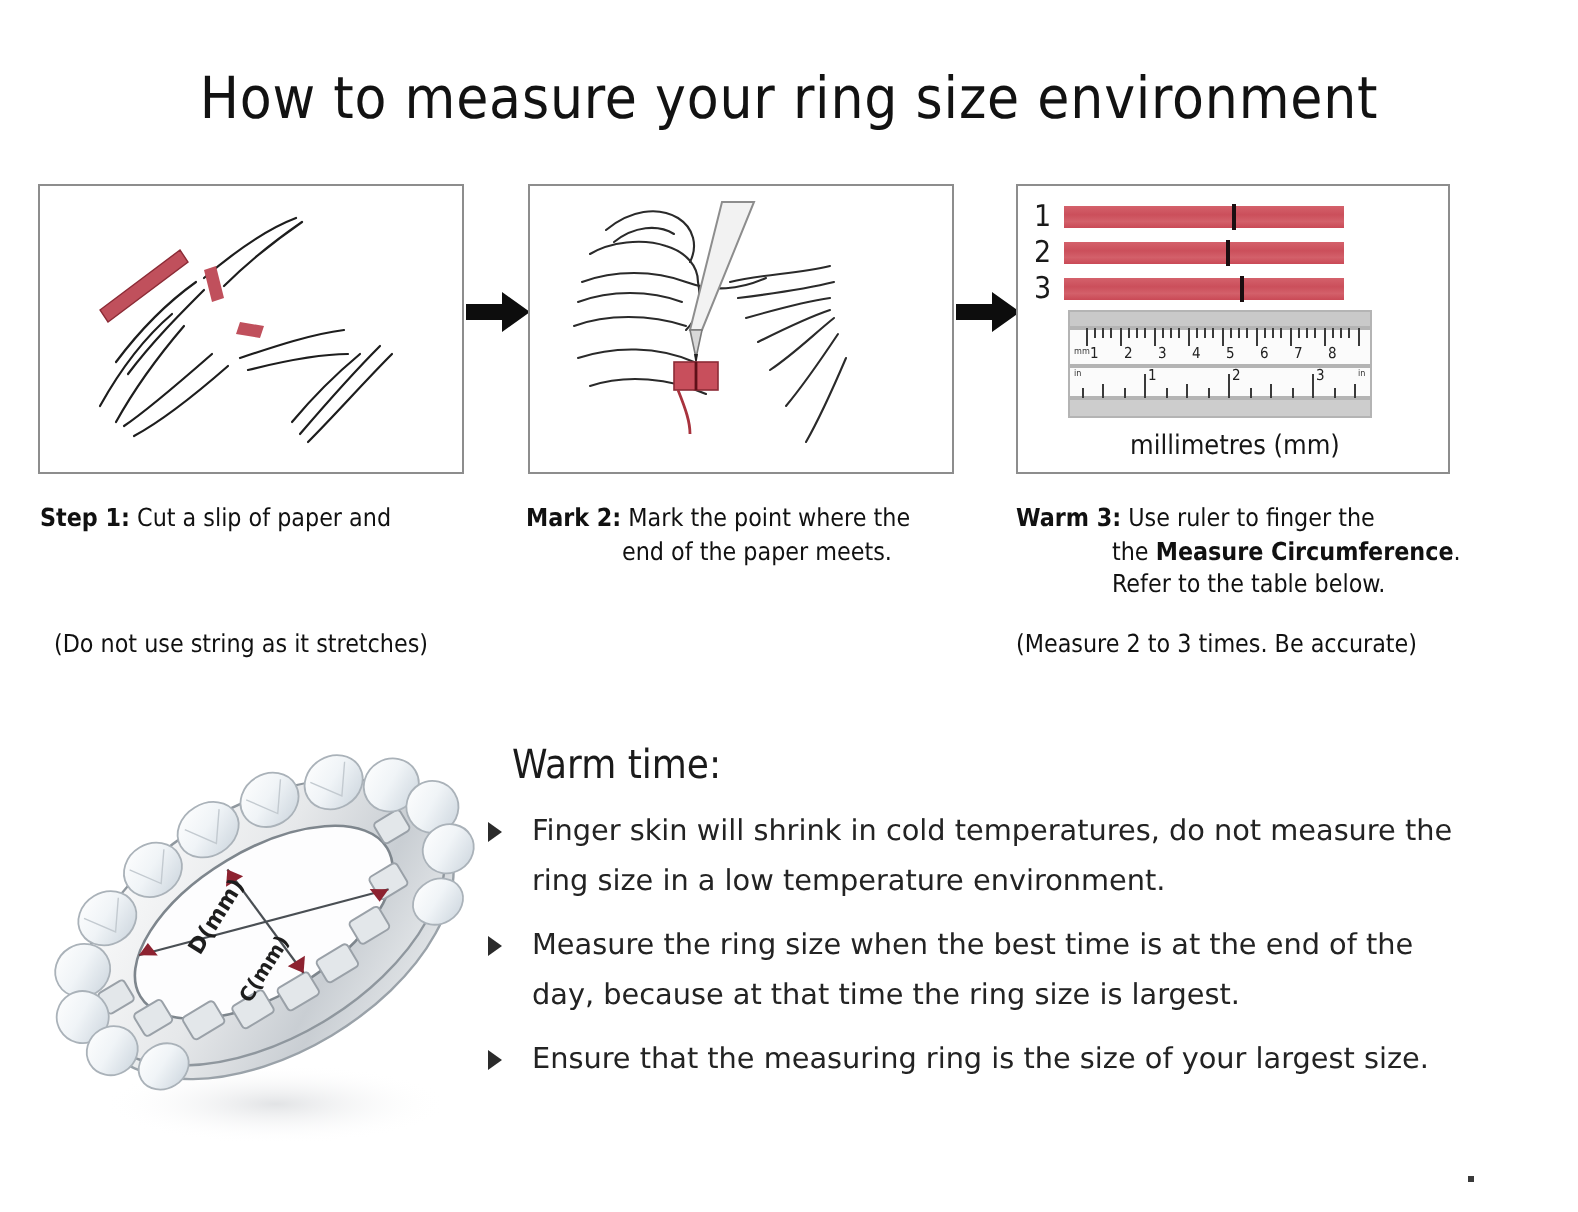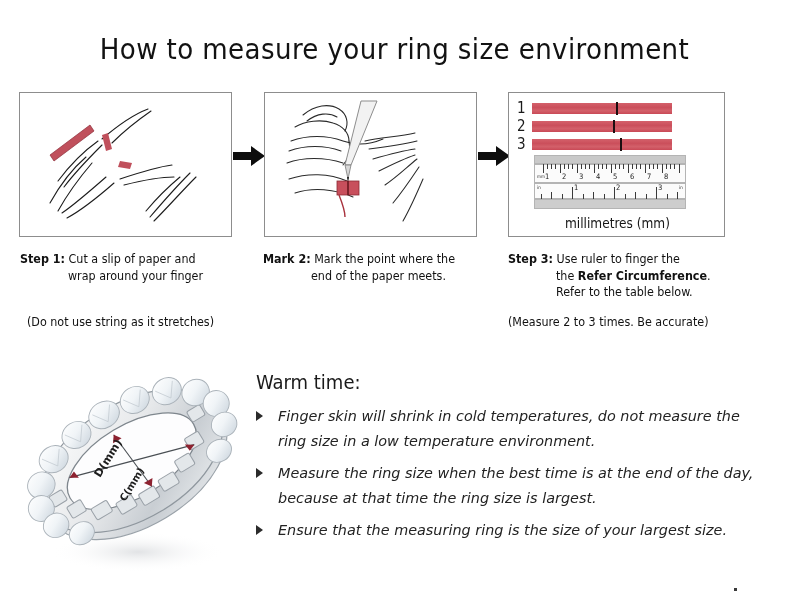--- a/index.html
+++ b/index.html
@@ -53,21 +53,21 @@
   .tick{position:absolute;background:#3a3a3a;width:1px;}
   .num{position:absolute;font-size:7.5px;color:#222;line-height:8px;}
   .unit{position:absolute;font-size:4.5px;color:#333;}
 
   #mm-label{position:absolute;left:56px;top:122px;font-size:13.5px;color:#161616;}
 
   
   #warm-tips-heading{position:absolute;left:256px;top:370px;
       font-size:20px;color:#1a1a1a;
       font-family:"DejaVu Sans Condensed","Liberation Sans",sans-serif;}
-  #tips-list{position:absolute;left:254px;top:404px;width:500px;margin:0;padding:0;list-style:none;font-style:italic;}
+  #tips-list{position:absolute;left:242px;top:404px;width:500px;margin:0;padding:0;list-style:none;}
   #tips-list li{position:relative;padding-left:24px;margin-bottom:7px;
       font-size:14.4px;line-height:25px;color:#232323;
       font-family:"DejaVu Sans","Liberation Sans",sans-serif;}
   #tips-list li .bullet{position:absolute;left:2px;top:7px;width:0;height:0;
       border-left:7px solid #2b2b2b;border-top:5px solid transparent;border-bottom:5px solid transparent;}
 
   
   #ring-figure{position:absolute;left:22px;top:356px;width:228px;height:228px;}
   #ring-figure svg{display:block;}
   .lbl-d{font-size:11px;font-weight:bold;fill:#1d1d1d;font-family:"DejaVu Sans","Liberation Sans",sans-serif;}
@@ -246,34 +246,33 @@
     <span class="num" style="left:82px;top:29px">2</span>
     <span class="num" style="left:124px;top:29px">3</span>
   </div>
 
   <div id="mm-label">millimetres (mm)</div>
 </div>
 
 <div class="step" id="step-1-caption">
   <b>Step 1:</b>
   <span>Cut a slip of paper and</span>
-  <span class="ind">wrap around your finger</span>
 </div>
 <div class="note" id="step-1-note">(Do not use string as it stretches)</div>
 
 <div class="step" id="step-2-caption">
   <b>Mark 2:</b>
   <span>Mark the point where the</span>
   <span class="ind">end of the paper meets.</span>
 </div>
 
 <div class="step" id="step-3-caption">
-  <b>Step 3:</b>
+  <b>Warm 3:</b>
   <span>Use ruler to finger the</span>
-  <span class="ind"><span>the </span><b>Refer Circumference</b><span>.</span></span>
+  <span class="ind"><span>the </span><b>Measure Circumference</b><span>.</span></span>
   <span class="ind">Refer to the table below.</span>
 </div>
 <div class="note" id="step-3-note">(Measure 2 to 3 times. Be accurate)</div>
 
 <div id="ring-figure">
   <svg width="228" height="228" viewBox="0 0 228 228">
     <defs>
       <linearGradient id="gmetal" x1="0" y1="0" x2="1" y2="1">
         <stop offset="0%" stop-color="#ffffff"></stop>
           <stop offset="45%" stop-color="#e6e8ea"></stop>

